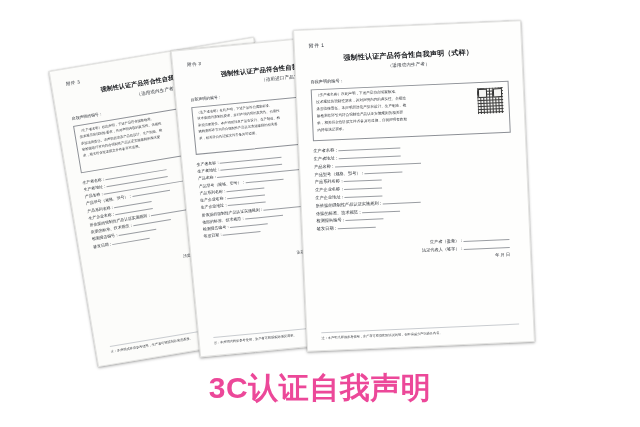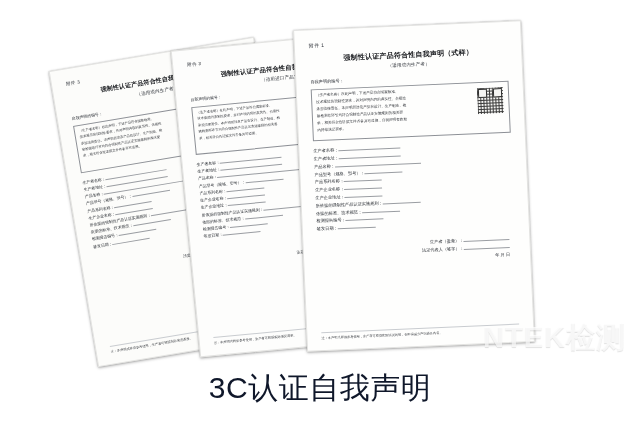--- a/index.html
+++ b/index.html
@@ -190,22 +190,22 @@
     font-family: "Liberation Sans", sans-serif;
   }
   
   .caption {
     position: absolute;
     left: 0;
     right: 0;
     bottom: 18px;
     text-align: center;
     font-size: 30px;
-    font-weight: normal;
-    color: #0f172a;
+    font-weight: bold;
+    color: #ec4899;
     letter-spacing: 0.5px;
     z-index: 6;
   }
 </style>
 </head>
 <body>
 
 <div id="stage">
 
   <div class="sheet sheet-back">
@@ -307,16 +307,15 @@
       </div>
       <div class="sign-block">
         <div><span>生产者（盖章）：</span><span class="line"></span></div>
         <div><span>法定代表人（签字）：</span><span class="line"></span></div>
         <div>年    月    日</div>
       </div>
       <div class="footnote">注：本声明式样供参考使用，生产者可根据实际情况调整，但不得减少声明必备内容。</div>
     </div>
   </div>
 
-  <div class="watermark">NTEK检测</div>
   <div class="caption">3C认证自我声明</div>
 
 </div>
 
 </body></html>

